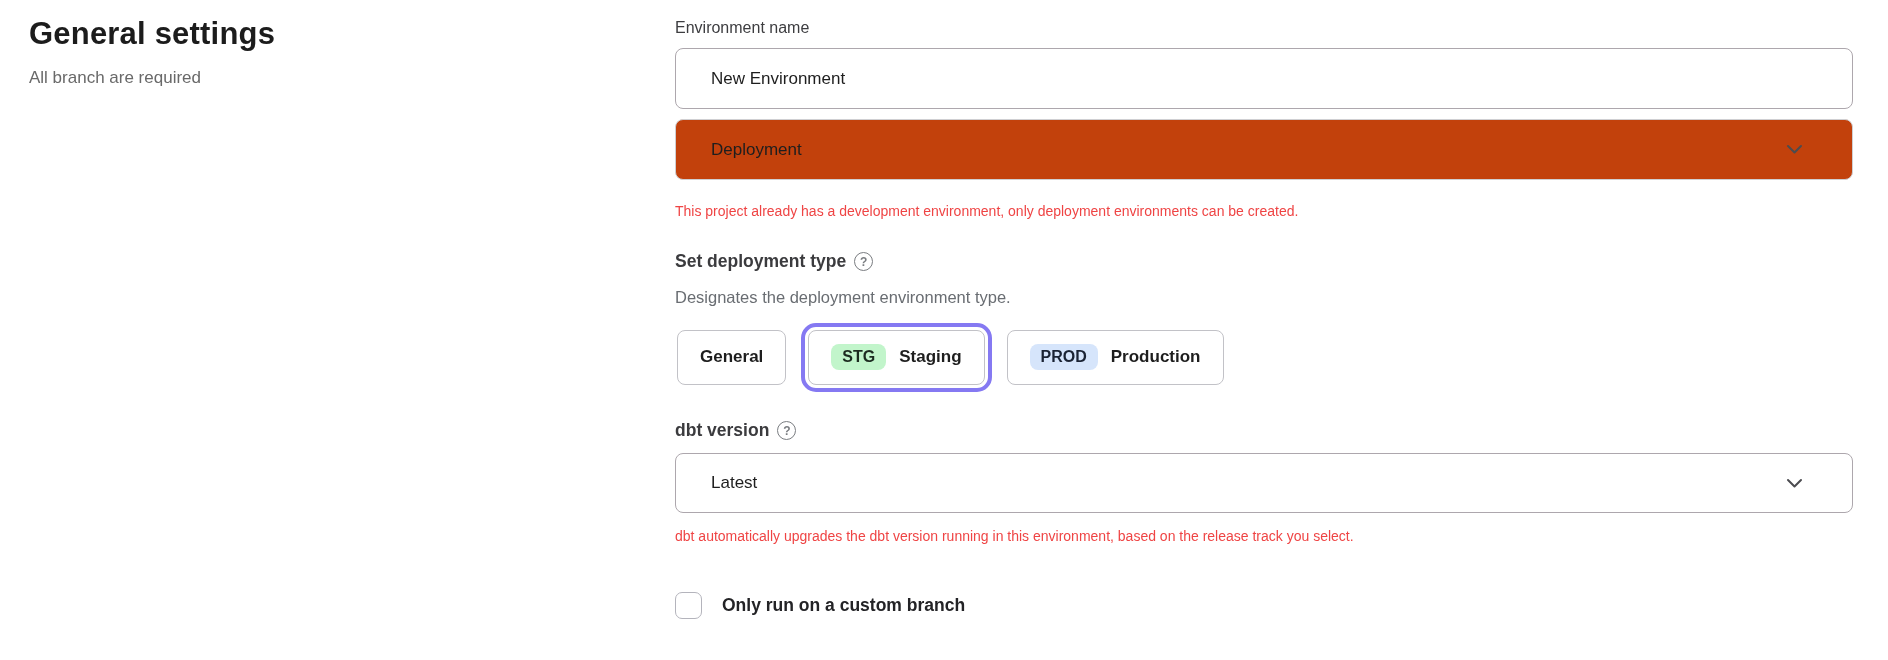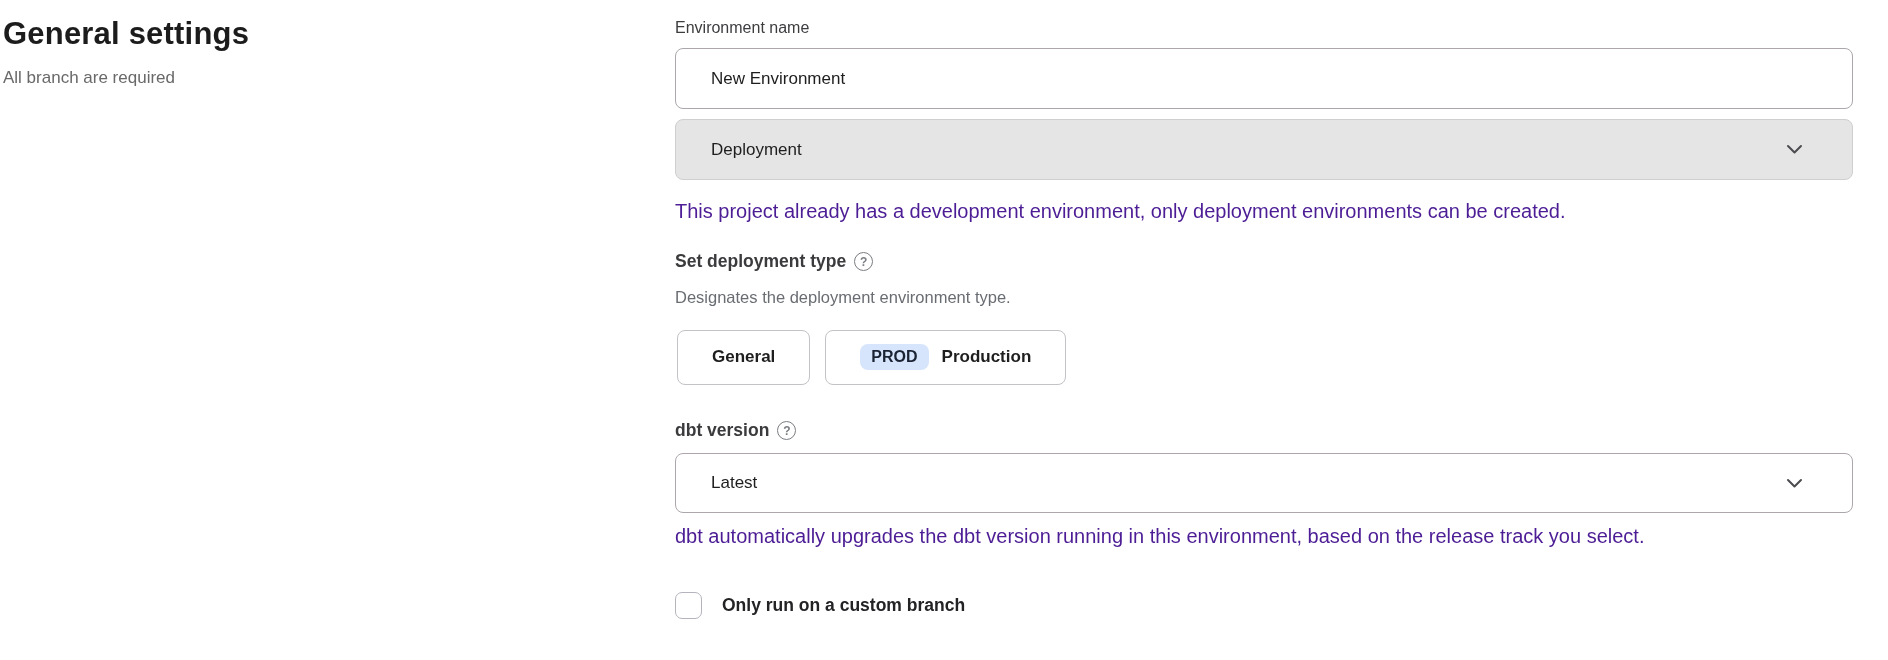--- a/index.html
+++ b/index.html
@@ -4,62 +4,62 @@
 <style>
   * { margin: 0; padding: 0; box-sizing: border-box; }
   html, body { background: #ffffff; }
   body {
     width: 1888px; height: 660px;
     font-family: "Liberation Sans", "DejaVu Sans", sans-serif;
     color: #1e1e1e;
     overflow: hidden;
     position: relative;
   }
-  .page-header { position: absolute; left: 3px; top: 16px; width: 560px; }
+  .page-header { position: absolute; left: 29px; top: 16px; width: 560px; }
   .page-title { font-size: 31px; font-weight: 700; color: #1c1c1c; letter-spacing: 0.2px; }
   .page-subtitle { margin-top: 16px; font-size: 17px; color: #696969; }
 
   .form-col { position: absolute; left: 675px; top: 0; width: 1178px; }
 
   .field-label { margin-top: 18px; font-size: 16px; font-weight: 500; color: #3d3d40; line-height: 20px; }
   .field-label.disabled { color: #a9abae; }
 
   .text-input, .select-input {
     margin-top: 10px;
     width: 100%; height: 61px;
     border: 1px solid #ada7ad;
     border-radius: 8px;
     background: #ffffff;
     display: flex; align-items: center;
     padding: 0 35px;
     font-size: 17px; color: #1e1e1e;
     position: relative;
   }
-  .select-input.disabled { background: #e5e5e5; border-color: #cfcfd2; }
+  .select-input.disabled { background: #c2410c; border-color: #cfcfd2; }
   .select-input { justify-content: space-between; cursor: pointer; }
   .select-input .chevron { flex: 0 0 auto; margin-right: 14px; display: flex; align-items: center; }
 
-  .helper-text { margin-top: 21px; font-size: 20px; color: #4c1d95; line-height: 21px; }
+  .helper-text { margin-top: 21px; font-size: 14px; color: #ef4444; line-height: 21px; }
 
   .section-heading { margin-top: 29px; font-size: 17.5px; font-weight: 600; color: #3b3b3e; display: flex; align-items: center; gap: 8px; }
   .help-icon {
     width: 19px; height: 19px; border: 1.5px solid #7a7d81; border-radius: 50%;
     display: inline-flex; align-items: center; justify-content: center;
     font-size: 12px; font-weight: 600; color: #7a7d81; cursor: pointer;
   }
   .section-desc { margin-top: 16px; font-size: 16.5px; color: #696d72; }
 
   .button-row { margin-top: 17px; display: flex; align-items: center; gap: 15px; height: 66px; padding-left: 2px; }
   .type-button {
     height: 55px;
     background: #ffffff;
     border: 1px solid #c2c2c7;
     border-radius: 8px;
     display: inline-flex; align-items: center; gap: 13px;
-    padding: 0 34px;
+    padding: 0 22px;
     font-family: inherit;
     font-size: 17px; font-weight: 600; color: #1e1e1e;
     cursor: pointer;
   }
   .type-button.selected { outline: 4px solid #8579f2; outline-offset: 3px; margin: 0 7px; }
   .env-badge {
     font-size: 16px; font-weight: 600; color: #1c2b20;
     padding: 4px 11px; border-radius: 8px;
   }
   .badge-green { background: #c2f5cb; }
@@ -101,20 +101,24 @@
   <div class="section-heading">
     <span>Set deployment type</span>
     <span class="help-icon">?</span>
   </div>
   <div class="section-desc">Designates the deployment environment type.</div>
 
   <div class="button-row">
     <button class="type-button">
       <span>General</span>
     </button>
+    <button class="type-button selected">
+      <span class="env-badge badge-green">STG</span>
+      <span>Staging</span>
+    </button>
     <button class="type-button">
       <span class="env-badge badge-blue">PROD</span>
       <span>Production</span>
     </button>
   </div>
 
   <div class="section-heading" style="margin-top:30px">
     <span>dbt version</span>
     <span class="help-icon">?</span>
   </div>

